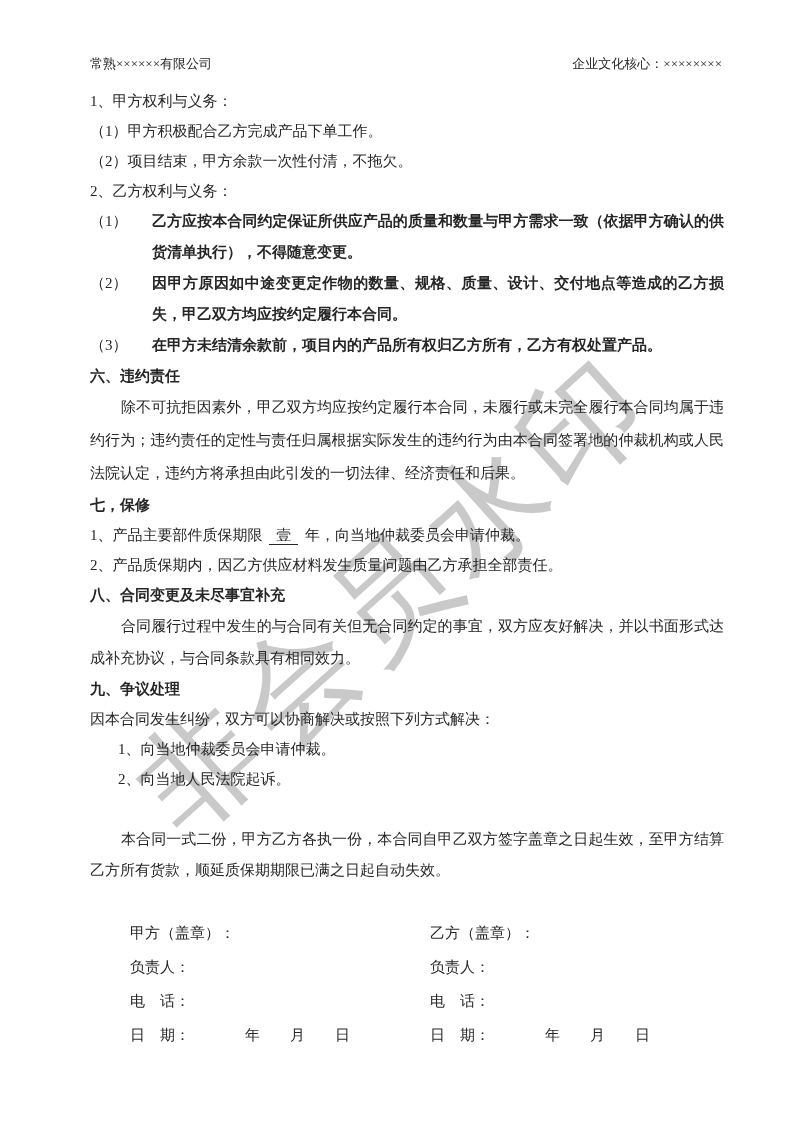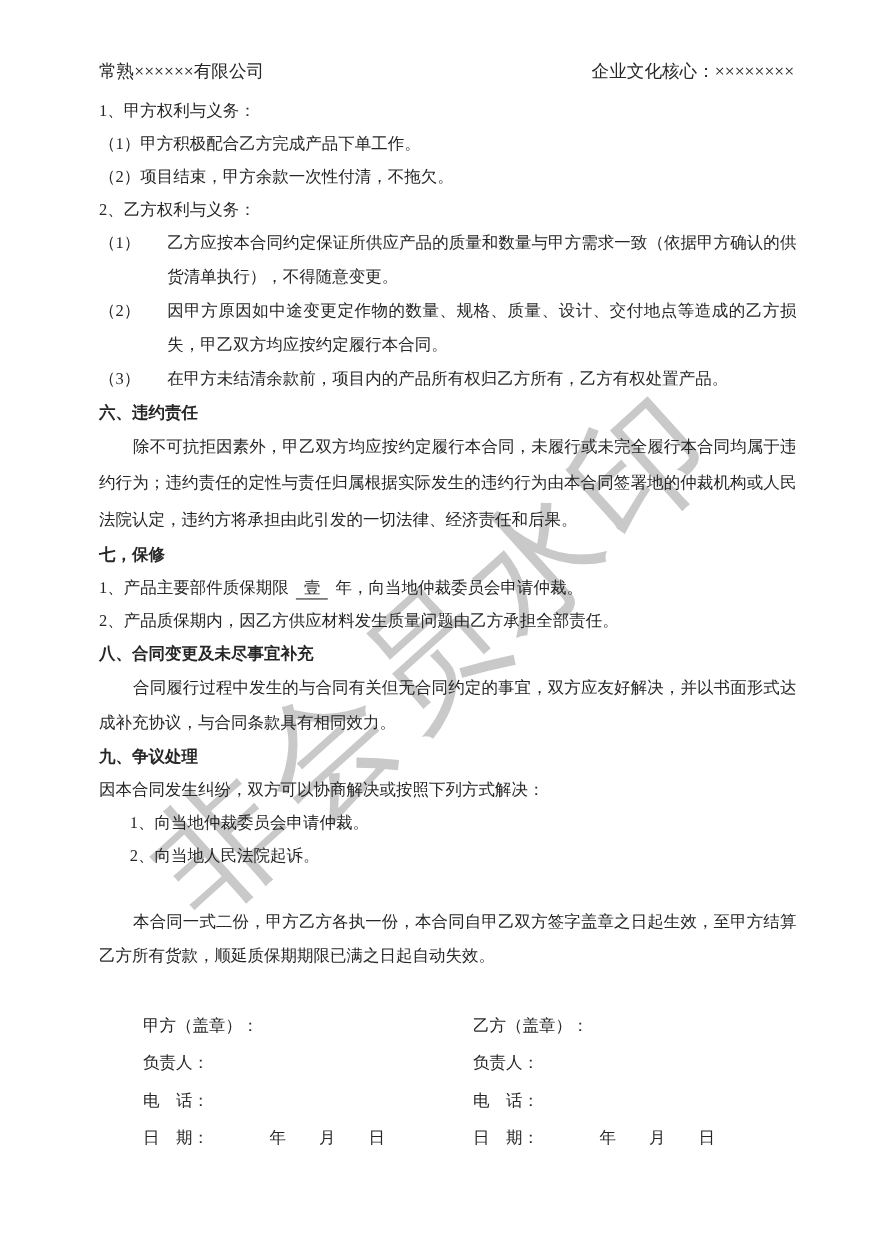--- a/index.html
+++ b/index.html
@@ -20,36 +20,36 @@
     color: #c9c9c9;
     white-space: nowrap;
     z-index: 0;
     user-select: none;
   }
   .header {
     position: absolute;
     top: 55px; left: 90px; right: 78px;
     display: flex;
     justify-content: space-between;
-    font-size: 16px;
+    font-size: 13px;
     z-index: 1;
   }
   .doc {
     position: absolute;
     left: 90px; top: 86px;
     width: 634px;
     font-size: 15px;
     line-height: 30px;
     z-index: 1;
   }
   .line { line-height: 30px; }
   .bold { font-weight: bold; }
   .numitem { display: flex; }
   .numitem .num { flex: none; width: 62px; line-height: 31px; }
-  .numitem .txt { flex: 1; line-height: 31px; text-align: justify; }
+  .numitem .txt { flex: 1; line-height: 31px; text-align: justify; font-weight: bold; }
   .para {
     text-indent: 31px;
     text-align: justify;
     line-height: 33px;
   }
   .para.tight { line-height: 32px; }
   .sub { padding-left: 28px; }
   .closing {
     margin-top: 30px;
     text-indent: 31px;

